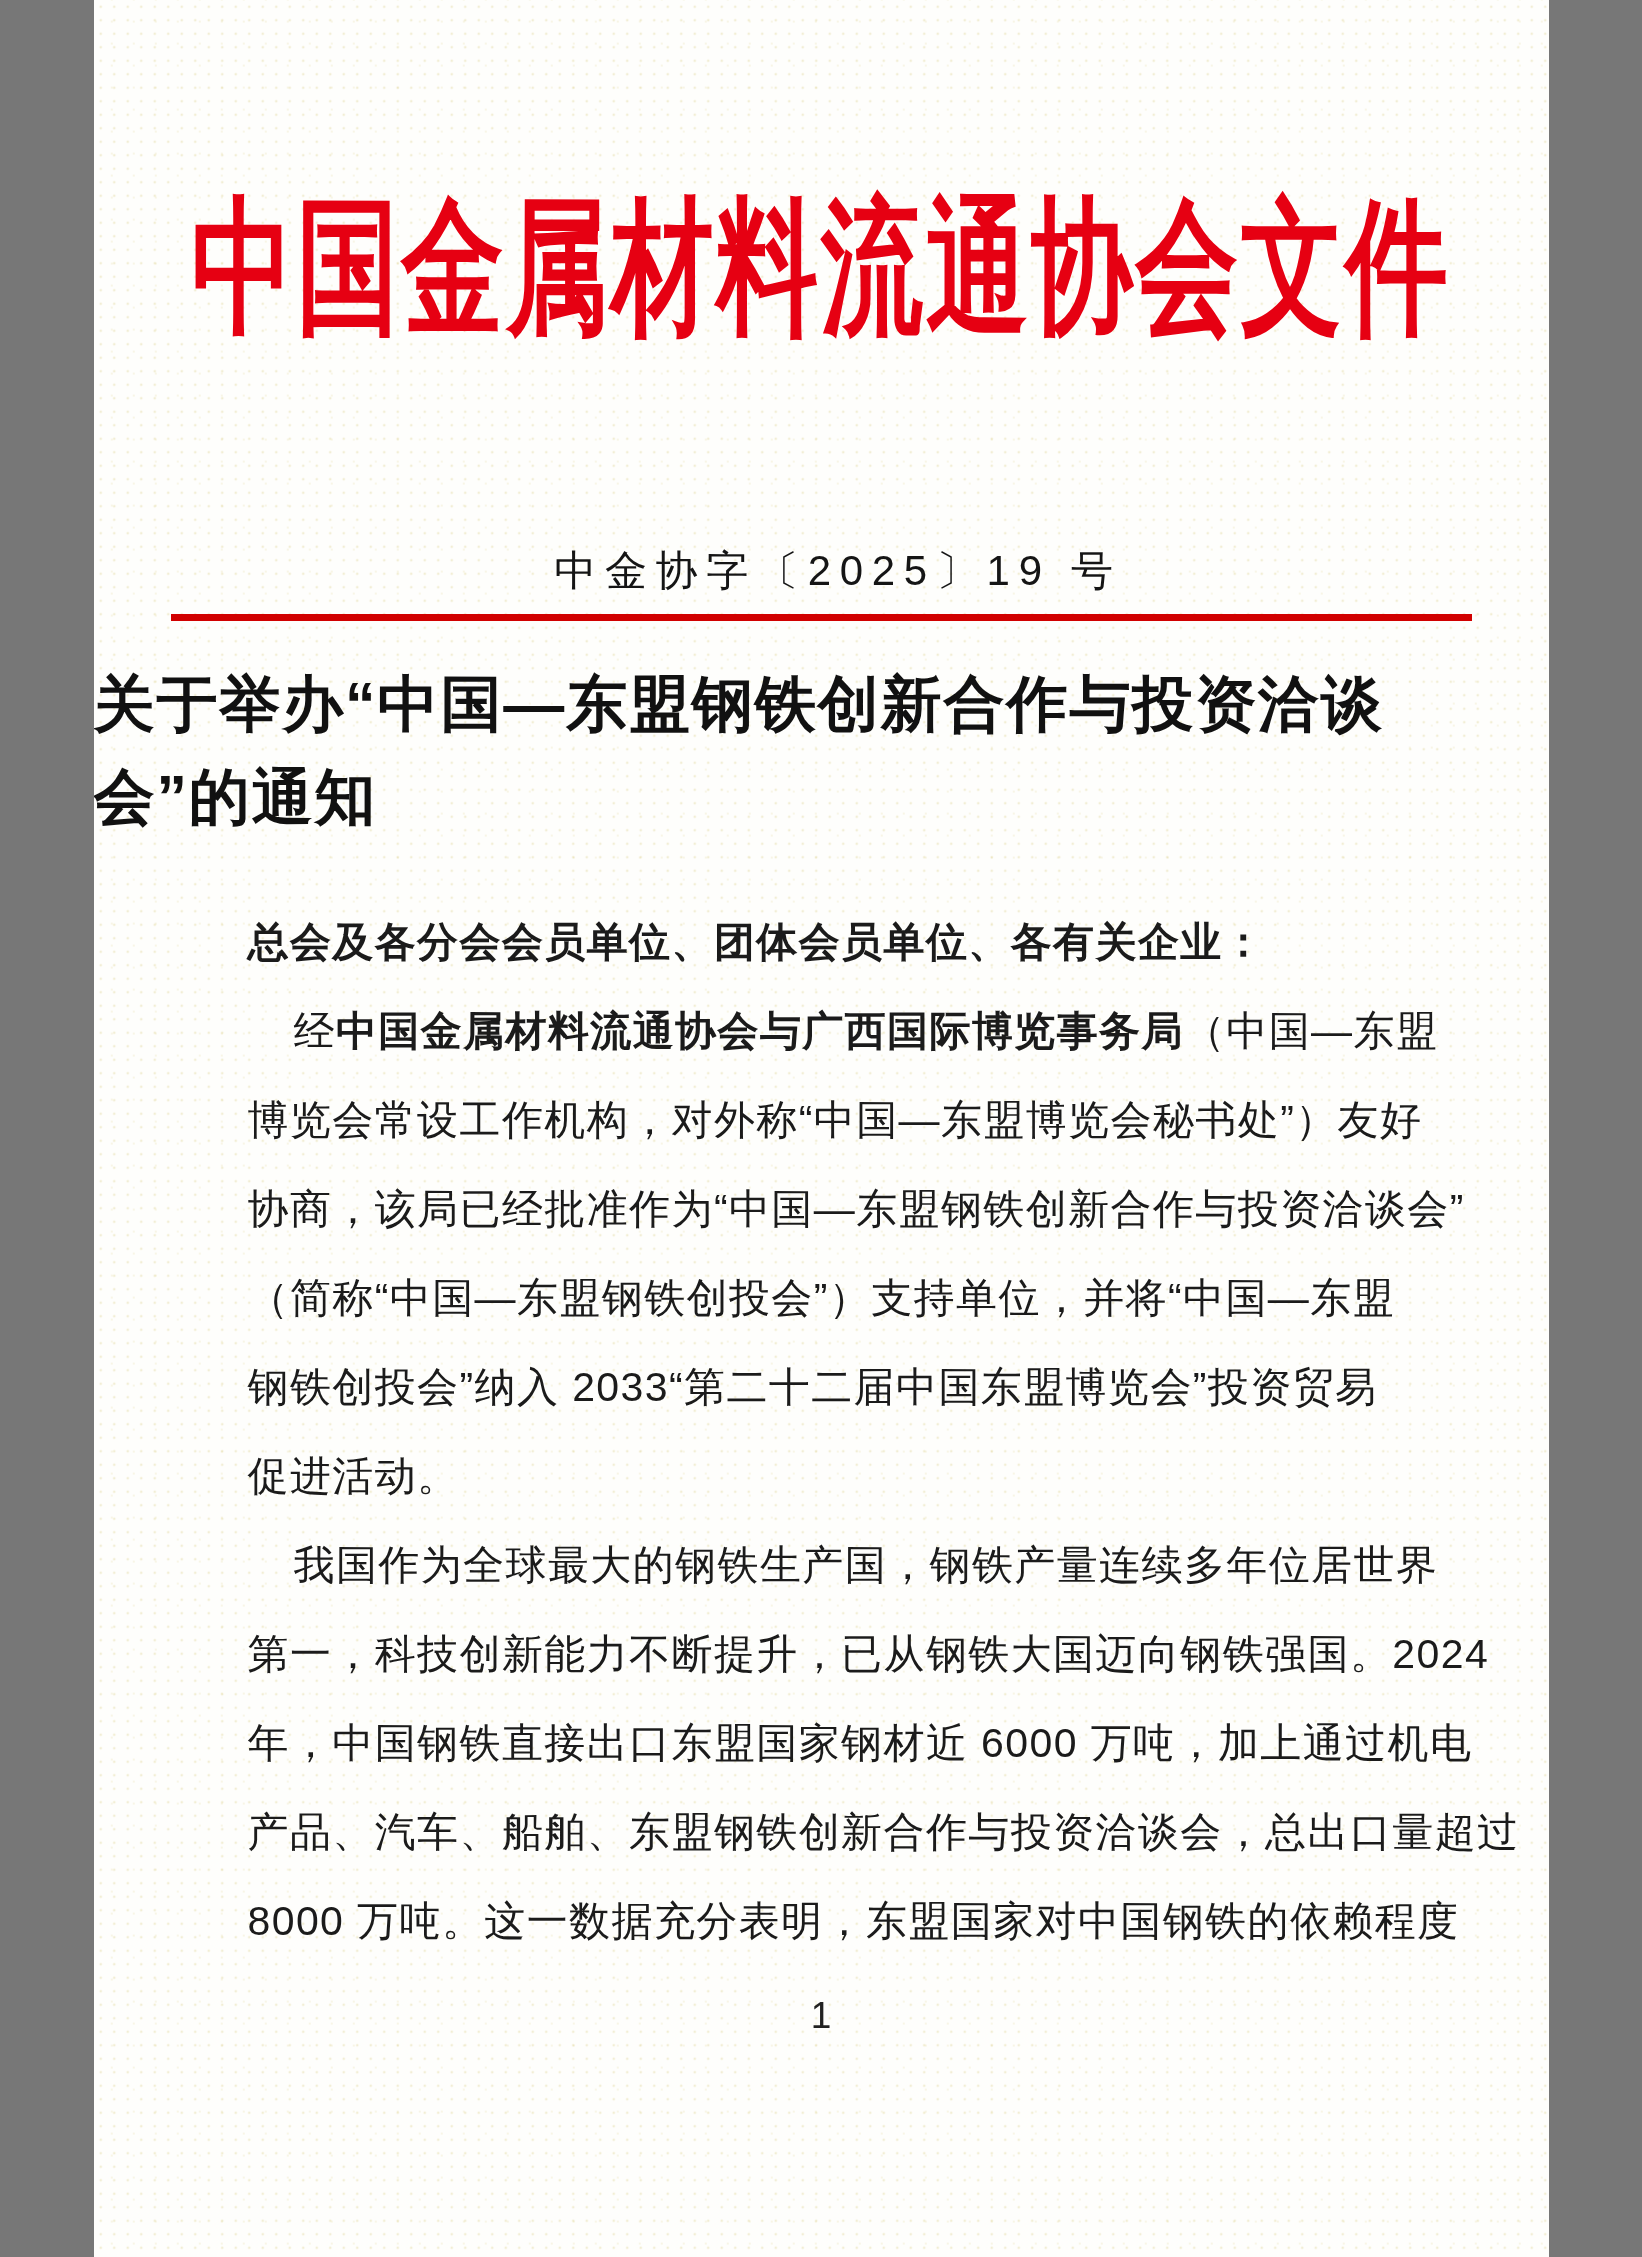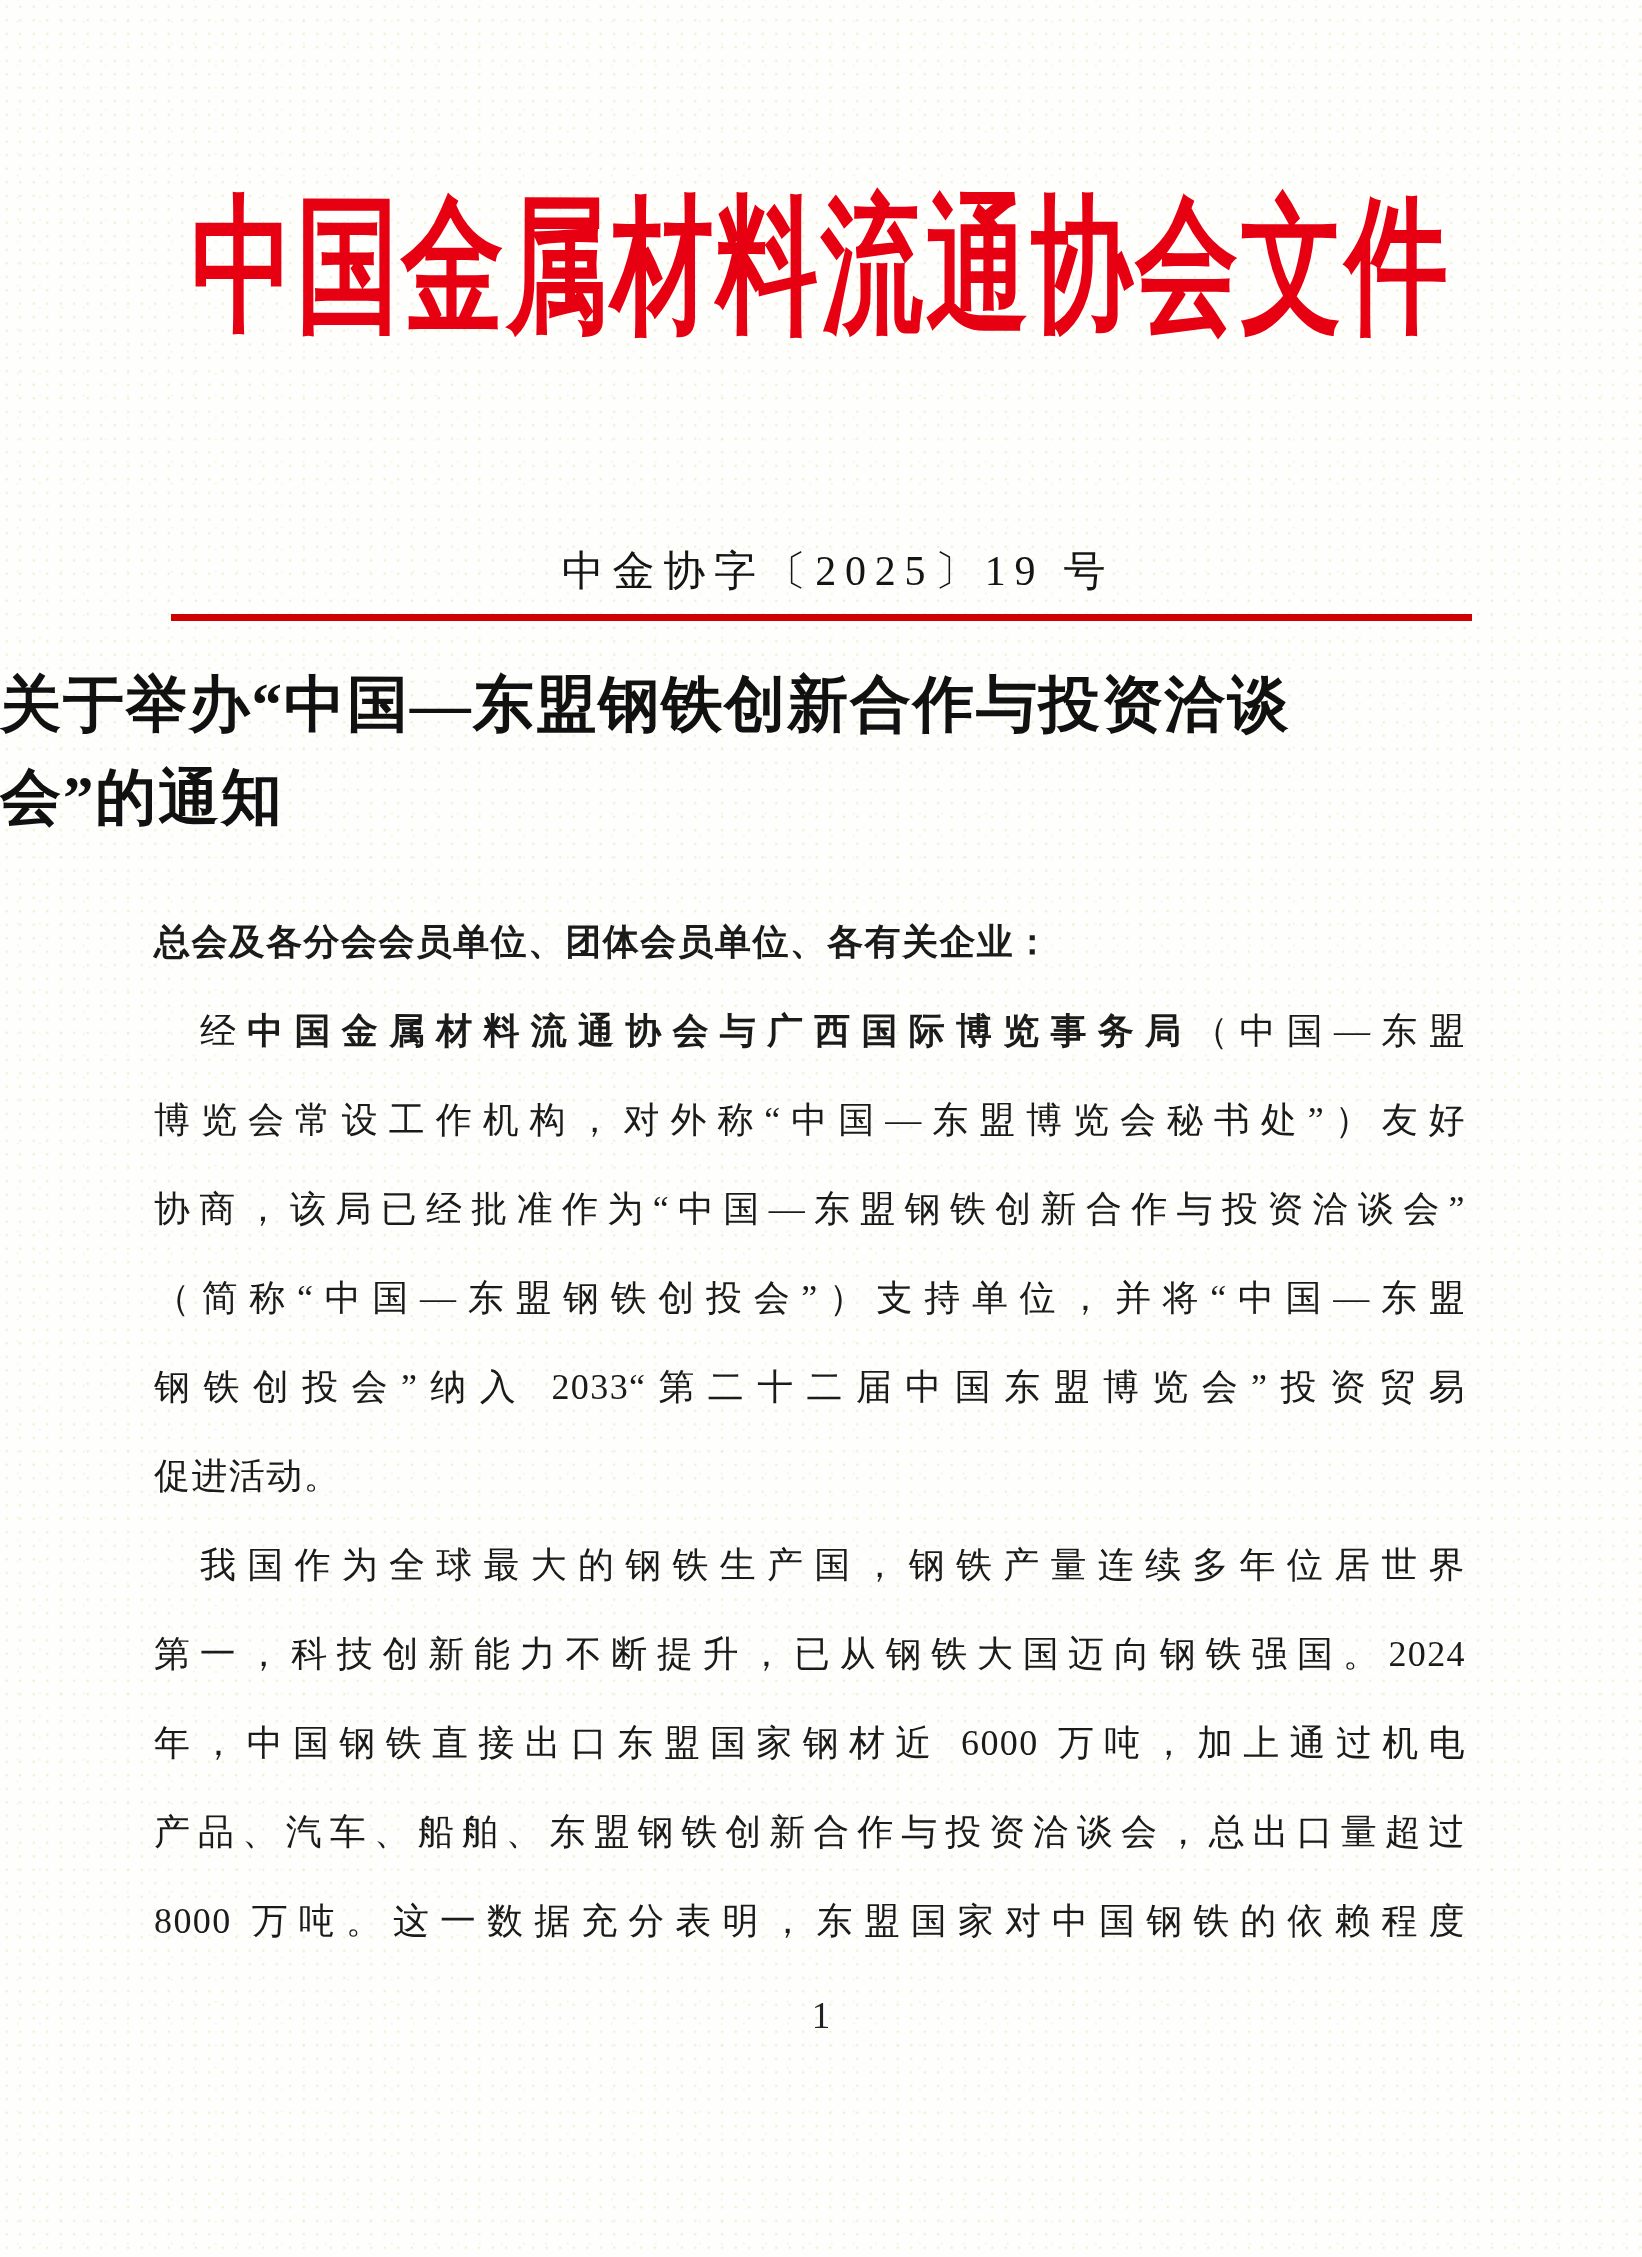--- a/index.html
+++ b/index.html
@@ -1,28 +1,28 @@
 <!DOCTYPE html>
 <html><head>
 <meta charset="utf-8">
 <style>
   html,body{margin:0;padding:0;}
   body{background:#777;}
   .page{
     position:relative;
-    width:1642px;height:2257px;
+    width:1455px;height:2257px;
     margin:0 auto;
     background-color:#fefefc;
     background-image:
       radial-gradient(circle, rgba(216,202,122,0.30) 1.2px, transparent 1.6px),
       radial-gradient(circle, rgba(226,214,150,0.22) 1px, transparent 1.4px);
     background-size:13.5px 13.5px, 22px 22px;
     background-position:0 0, 6.8px 10.6px;
     overflow:hidden;
-    font-family:Liberation Serif, serif;
+    font-family:Liberation Sans, sans-serif;
     color:#1b1b1b;
   }
   .letterhead{
     margin-top:216px;
     text-align:center;
     font-size:102px;
     line-height:102px;
     font-weight:700;
     letter-spacing:2.9px;
     color:#e60012;
@@ -48,21 +48,21 @@
     margin-top:37px;
     text-align:left;
     font-size:61px;
     line-height:93px;
     font-weight:700;
     letter-spacing:1.9px;
     color:#111;
   }
   .body-block{
     margin:54px 176px 0 154px;
-    font-size:36px;
+    font-size:41px;
     line-height:89px;
     letter-spacing:1.4px;
   }
   .salutation{
     font-weight:700;
     text-align:left;
   }
   .b-line{
     text-align:justify;
     text-align-last:justify;

